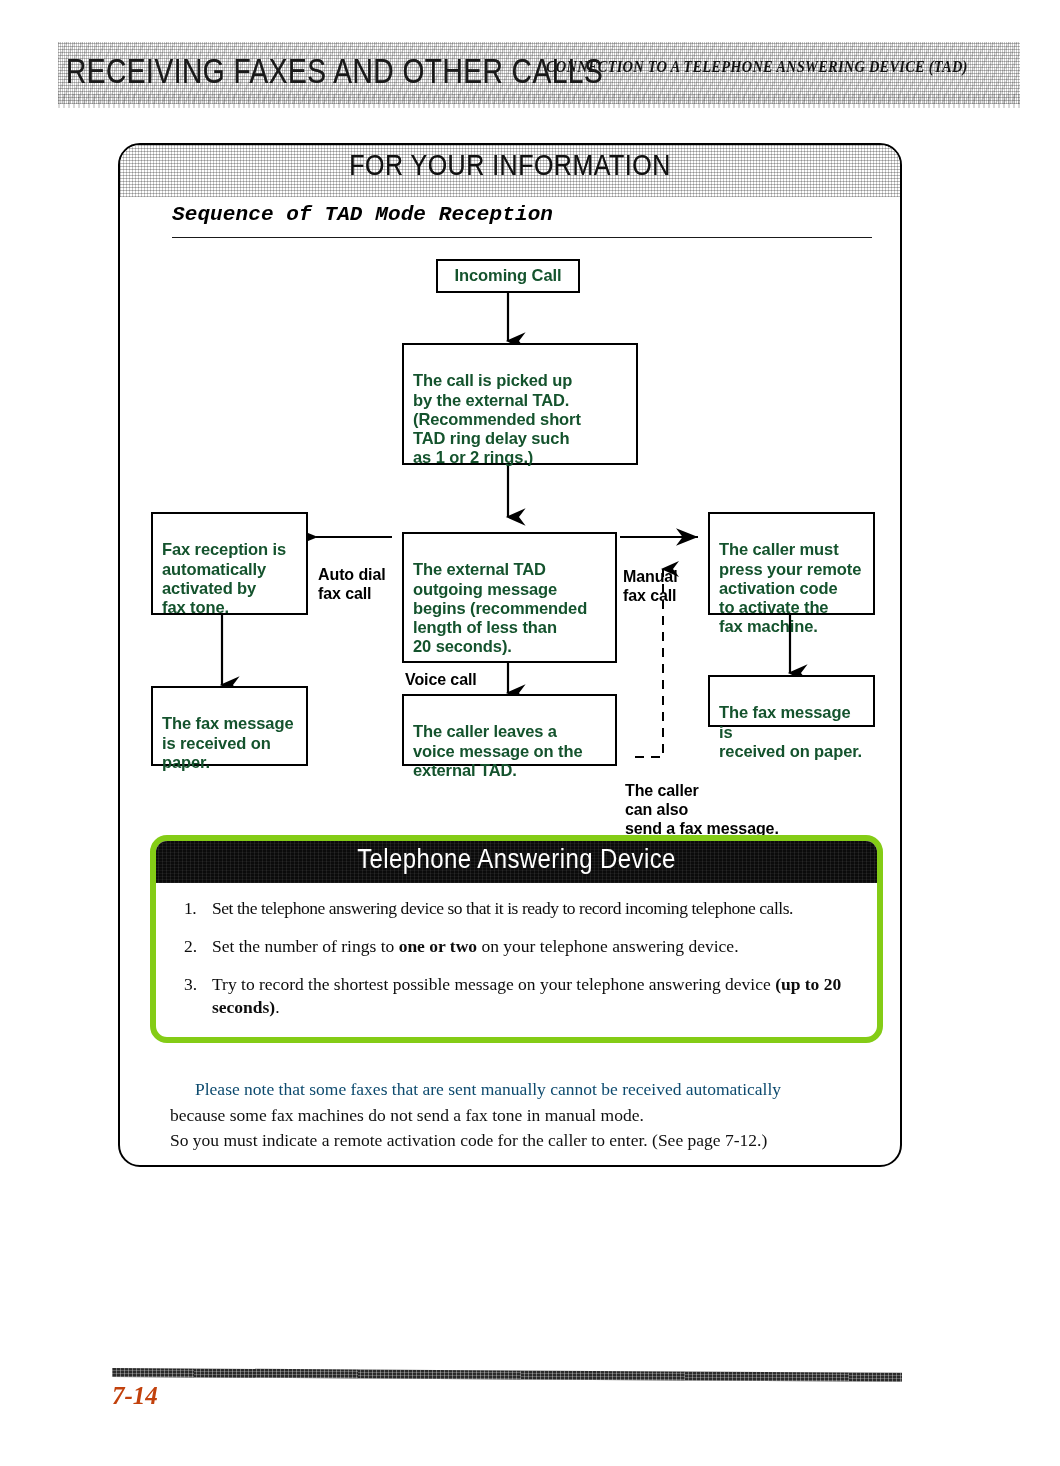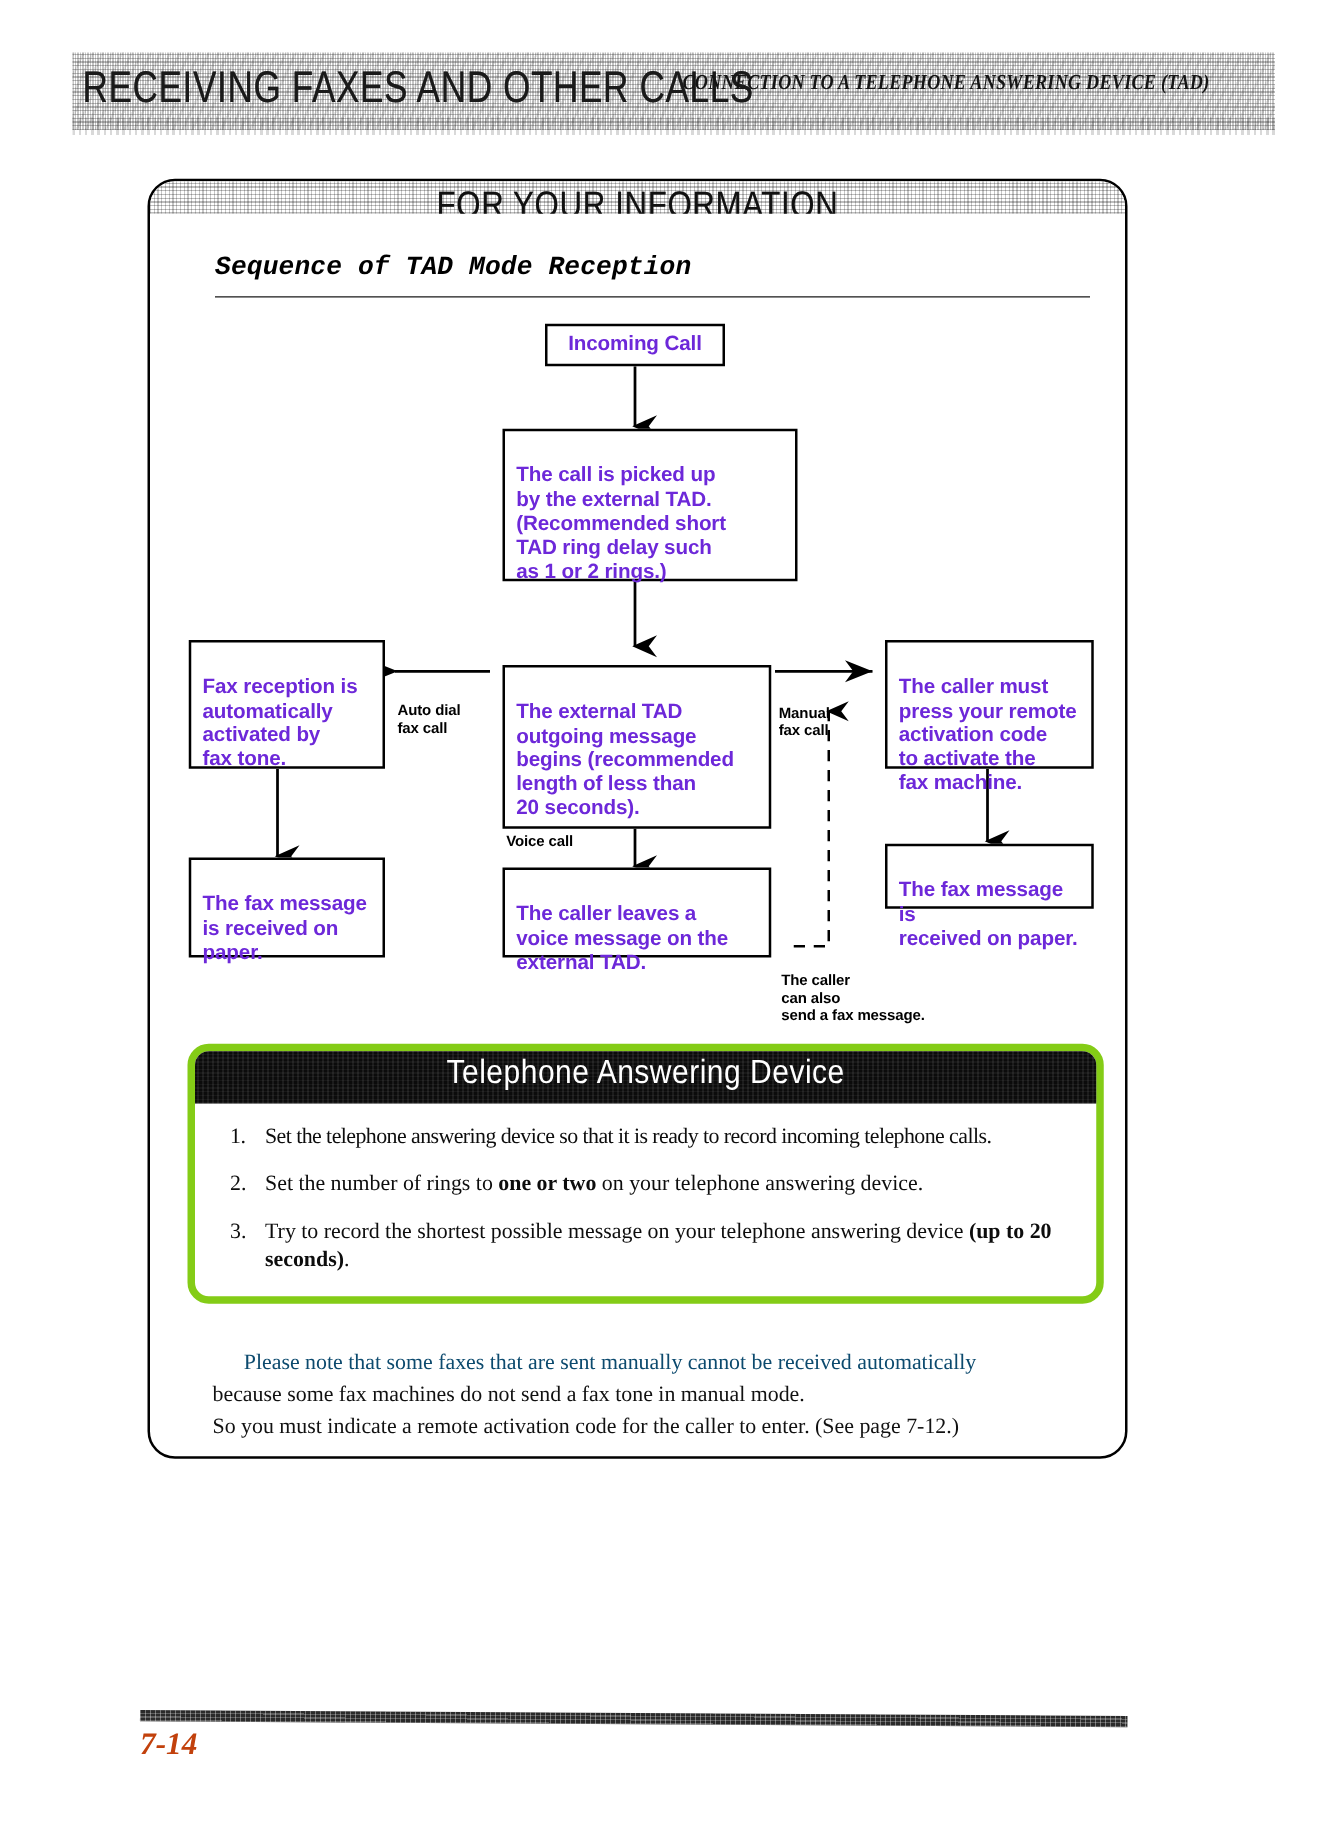--- a/index.html
+++ b/index.html
@@ -82,21 +82,21 @@
     border: 2px solid #000;
     border-radius: 22px;
     background: #fff;
     box-sizing: border-box;
   }
   #fyi-banner {
     position: absolute;
     left: 0;
     top: 0;
     width: 100%;
-    height: 26px;
+    height: 52px;
     border-top-left-radius: 20px;
     border-top-right-radius: 20px;
     overflow: hidden;
     background-color: #fff;
     background-image:
       repeating-linear-gradient(0deg, rgba(0,0,0,.26) 0 1px, rgba(0,0,0,0) 1px 3px),
       repeating-linear-gradient(90deg, rgba(0,0,0,.22) 0 1px, rgba(0,0,0,0) 1px 3px);
   }
   #fyi-banner-title {
     position: absolute;
@@ -142,33 +142,33 @@
   .fbox {
     position: absolute;
     box-sizing: border-box;
     border: 2px solid #000;
     background: #fff;
     font-size: 16.5px;
     font-weight: 700;
     line-height: 1.17;
     padding: 7px 8px 6px 9px;
     letter-spacing: -0.1px;
-    color: #6d28d9;
+    color: #14532d;
     white-space: pre-line;
   }
   .fbox.center {
     display: flex;
     align-items: center;
     justify-content: center;
     text-align: center;
     padding: 4px 6px;
   }
   .flabel {
     position: absolute;
-    font-size: 12px;
+    font-size: 16px;
     font-weight: 700;
     line-height: 1.18;
     color: #000;
     white-space: pre-line;
     letter-spacing: -0.1px;
   }
   .flow-svg {
     position: absolute;
     left: 0;
     top: 0;

